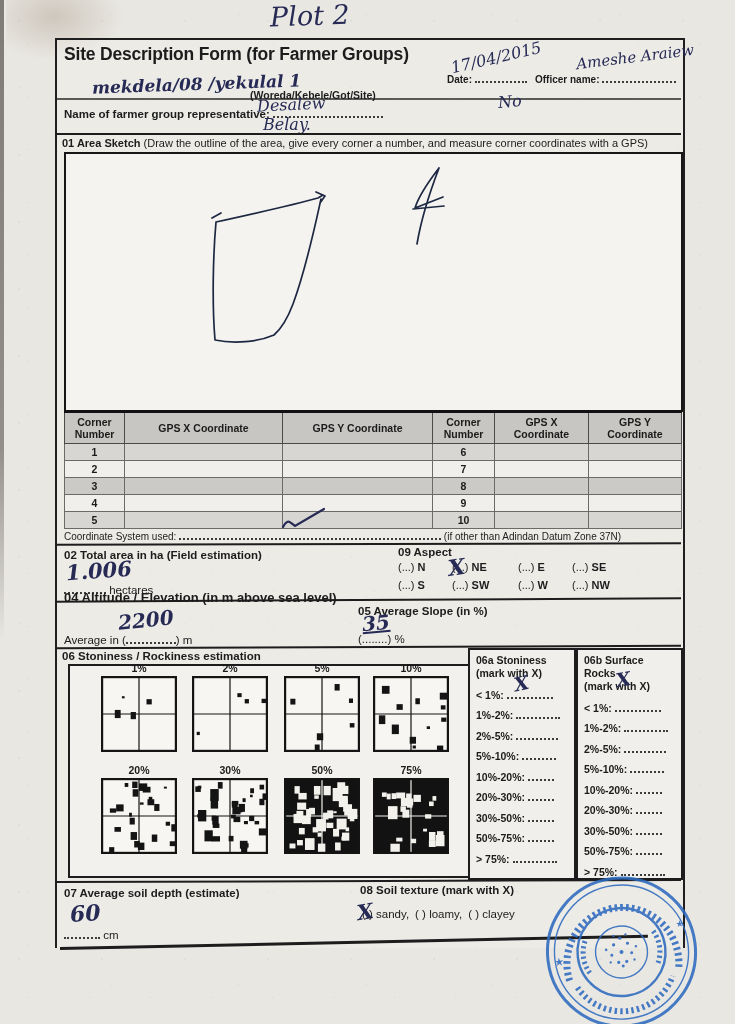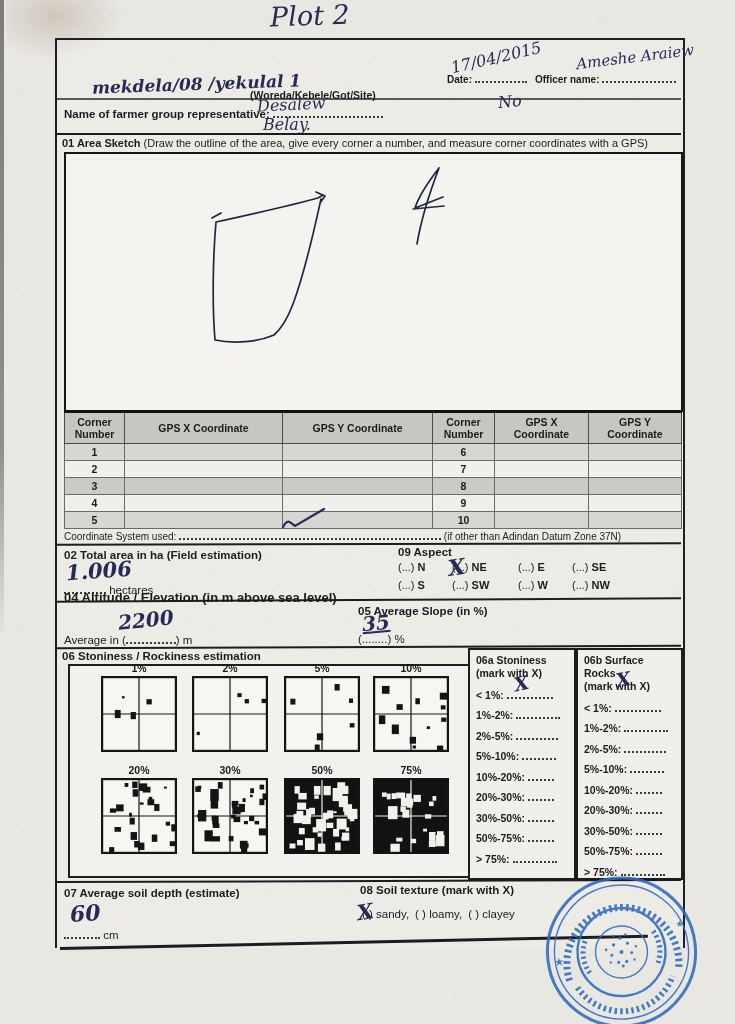--- a/index.html
+++ b/index.html
@@ -47,20 +47,21 @@
 
 <div id="canvas">
 
   <div class="abs" style="left:0;top:0;width:4px;height:640px;background:linear-gradient(180deg,rgba(40,34,28,.55),rgba(40,34,28,.45) 70%,rgba(40,34,28,0));"></div>
   <div class="abs" style="left:6px;top:-14px;width:120px;height:76px;background:radial-gradient(ellipse at 40% 40%,rgba(110,85,55,.22),transparent 68%);"></div>
 
   <div class="abs hw" style="left:270px;top:0px;font-size:27px;transform:rotate(-2deg);">Plot 2</div>
 
   <div id="form-frame"></div>
 
+  <div class="abs printed b" style="left:64px;top:44px;font-size:17.5px;letter-spacing:-.2px;">Site Description Form (for Farmer Groups)</div>
 
   <div class="abs hw" style="left:92px;top:74px;font-size:17px;transform:rotate(-2deg);font-weight:bold;">mekdela/08 /yekulal 1</div>
   <div class="abs printed b" style="left:250px;top:89px;font-size:10.5px;">(Woreda/Kebele/Got/Site)</div>
 
   <div class="abs printed b" style="left:447px;top:70px;font-size:10px;">
     <span>Date:</span>
     <span class="dots" style="width:52px;"></span>
   </div>
   <div class="abs hw" style="left:450px;top:48px;font-size:16px;transform:rotate(-13deg);">17/04/2015</div>
 

